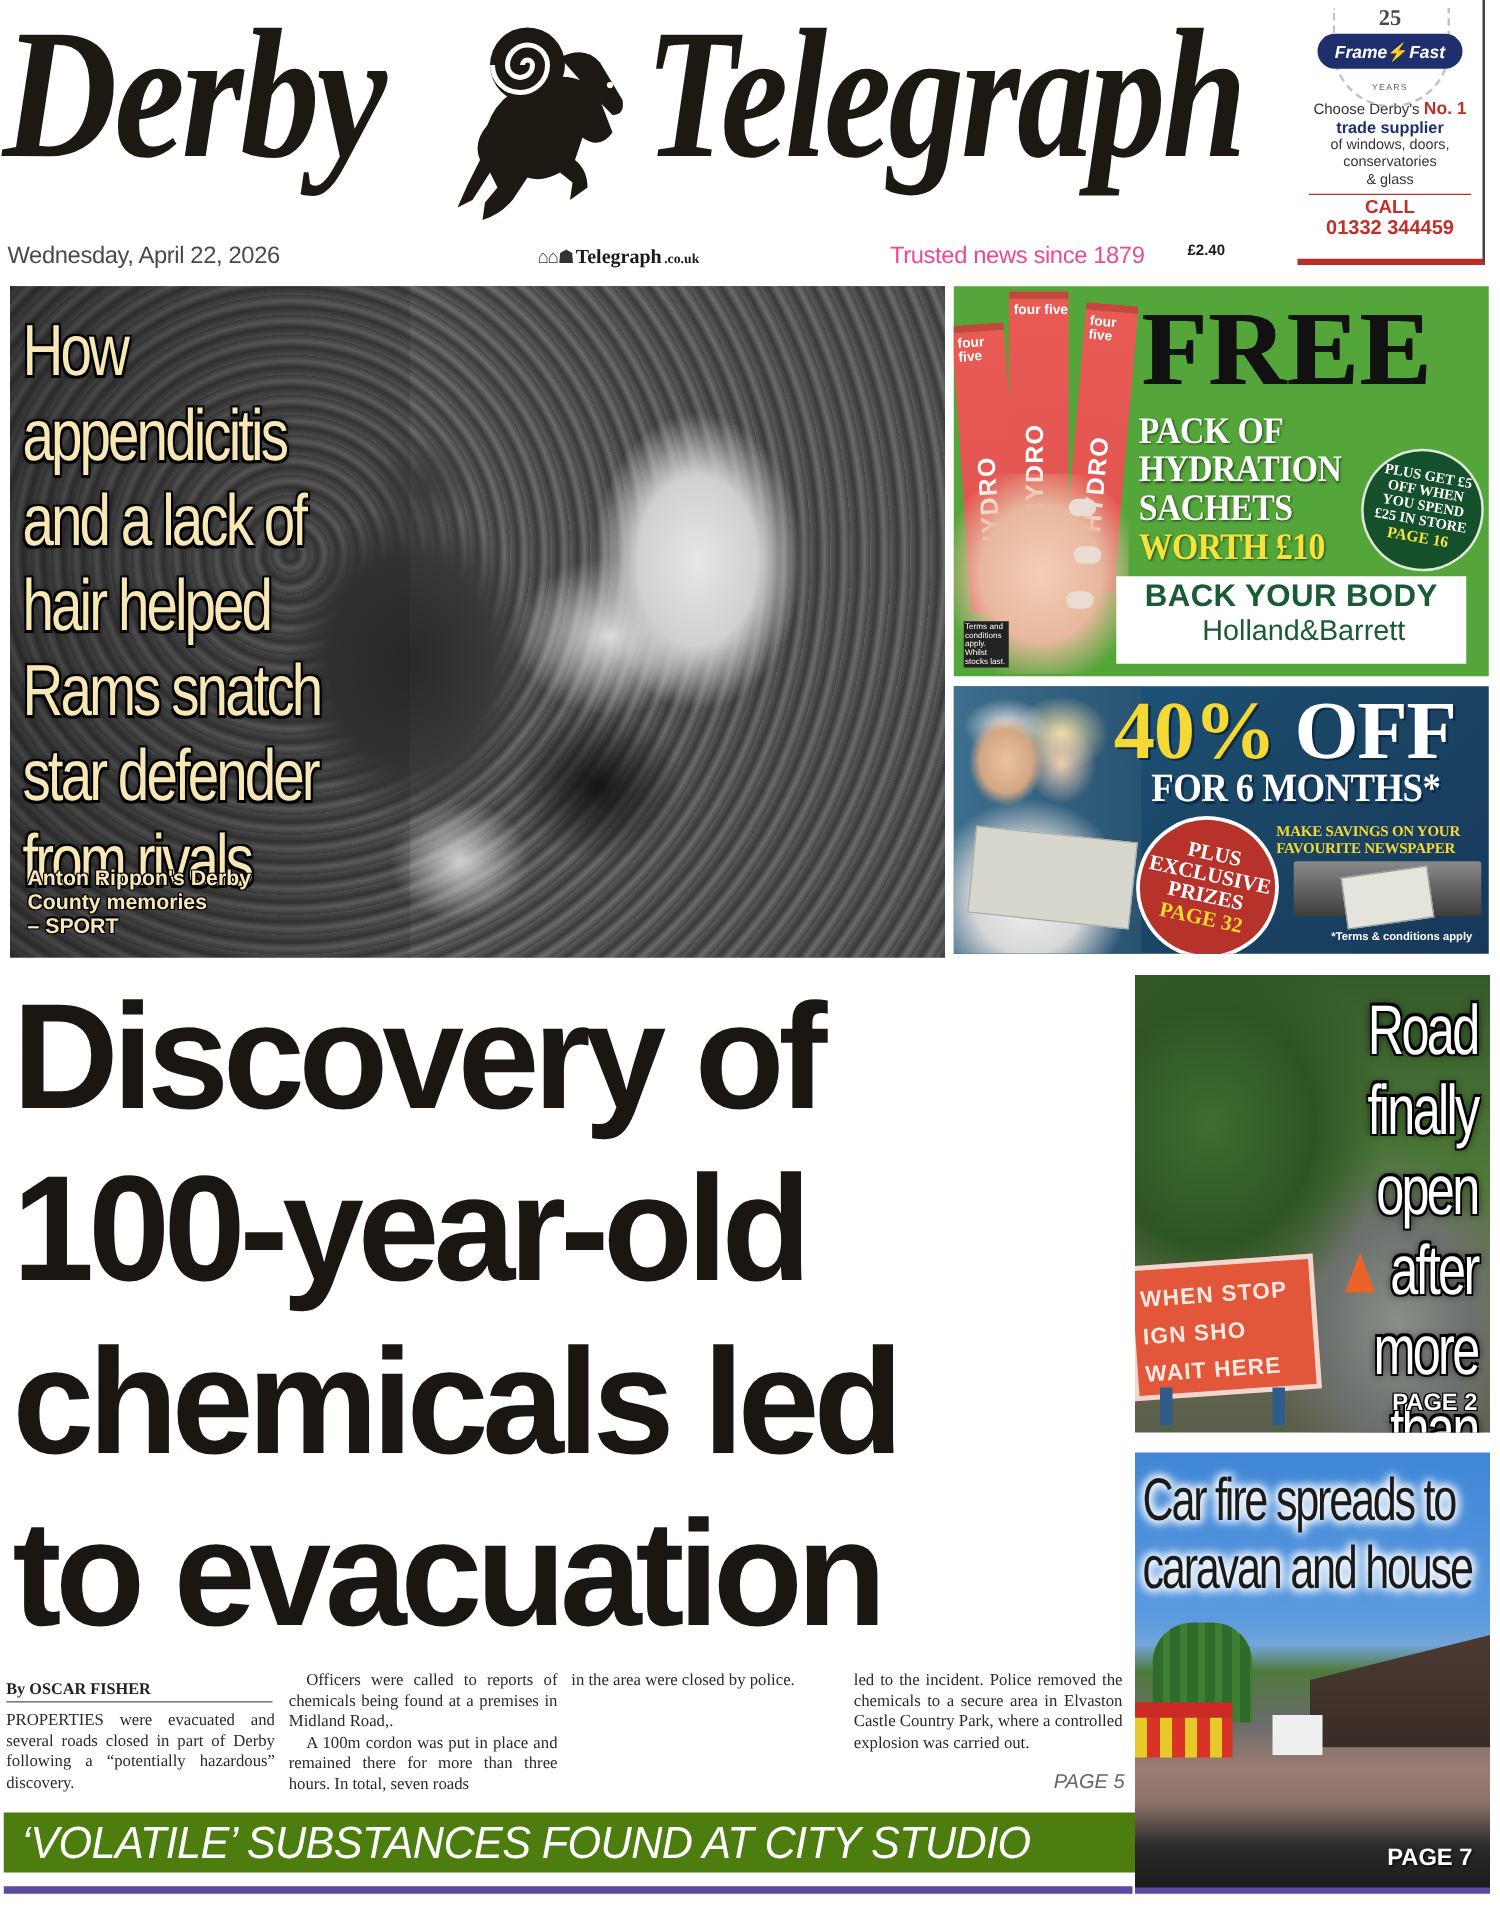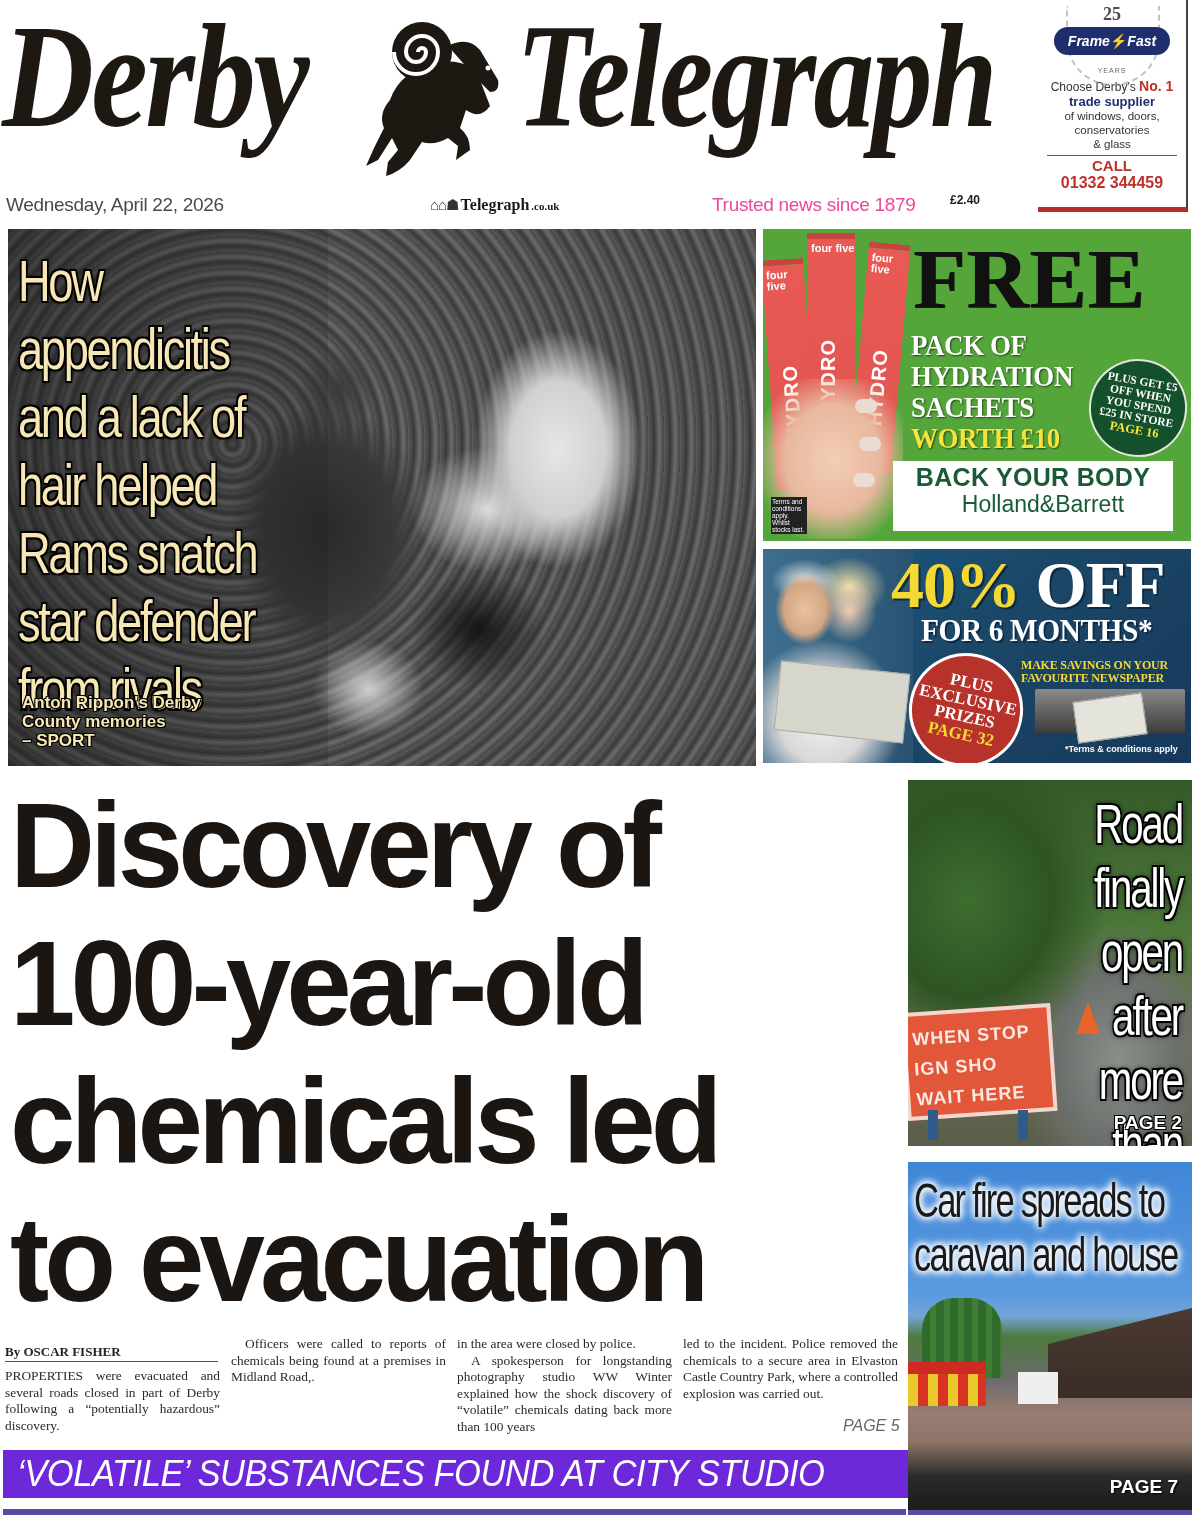--- a/index.html
+++ b/index.html
@@ -122,21 +122,21 @@
   .byline { font-family: "Liberation Serif", serif; font-weight: 700; font-size: 13px; color: #222; }
   .col { position: absolute; top: 1336px; width: 215px; font-family: "Liberation Serif", serif; font-size: 13.4px; line-height: 16.6px; color: #2a2a2a; text-align: justify; hyphens: manual; }
   .col p { margin: 0; }
   .col .indent { text-indent: 14px; }
   .col1 { left: 5px; top: 1368px; }
   .col2 { left: 231px; }
   .col3 { left: 457px; }
   .col4 { left: 683px; }
   .page-ref { position: absolute; left: 843px; top: 1417px; font-size: 16px; font-style: italic; color: #666; }
 
-  .strap-bar { position: absolute; left: 3px; top: 1450px; width: 958px; height: 48px; background: #6d28d9; }
+  .strap-bar { position: absolute; left: 3px; top: 1450px; width: 958px; height: 48px; background: #4d7c0f; }
   .strap-text { position: absolute; left: 14px; top: 3px; font-family: "Liberation Sans", sans-serif; font-style: italic; font-size: 36px; line-height: 42px; color: #fff; letter-spacing: -0.5px; white-space: nowrap; transform: scaleX(0.96); transform-origin: left top; }
   .strap-rule { position: absolute; left: 3px; top: 1509px; width: 903px; height: 6px; background: #5b4a9f; }
 
   
   .road-promo { position: absolute; left: 908px; top: 780px; width: 284px; height: 366px; overflow: hidden;
     background:
       radial-gradient(ellipse 140px 160px at 60px 120px, #3f6d2f 0%, #2e5424 60%, rgba(46,84,36,0) 100%),
       radial-gradient(ellipse 100px 140px at 210px 280px, #8a8f8a 0%, #6c706c 60%, rgba(108,112,108,0) 100%),
       linear-gradient(180deg, #355a2a 0%, #4f7a3a 45%, #6b6f55 70%, #5a5e4a 100%);
   }
@@ -304,24 +304,24 @@
 
   <div class="byline-wrap">
     <span class="byline">By OSCAR FISHER</span>
   </div>
 
   <div class="col col1">
     <p>PROPERTIES were evacuated and several roads closed in part of Derby following a “potentially hazardous” discovery.</p>
   </div>
   <div class="col col2">
     <p class="indent">Officers were called to reports of chemicals being found at a premises in Midland Road,.</p>
+    <p class="indent">A 100m cordon was put in place and remained there for more than three hours. In total, seven roads</p>
   </div>
   <div class="col col3">
     <p>in the area were closed by police.</p>
-    <p class="indent">A spokesperson for longstanding photography studio WW Winter explained how the shock discovery of “volatile” chemicals dating back more than 100 years</p>
   </div>
   <div class="col col4">
     <p>led to the incident. Police removed the chemicals to a secure area in Elvaston Castle Country Park, where a controlled explosion was carried out.</p>
   </div>
   <div class="page-ref">PAGE 5</div>
 
   <div class="strap-bar">
     <div class="strap-text">‘VOLATILE’ SUBSTANCES FOUND AT CITY STUDIO</div>
   </div>
   <div class="strap-rule"></div>

